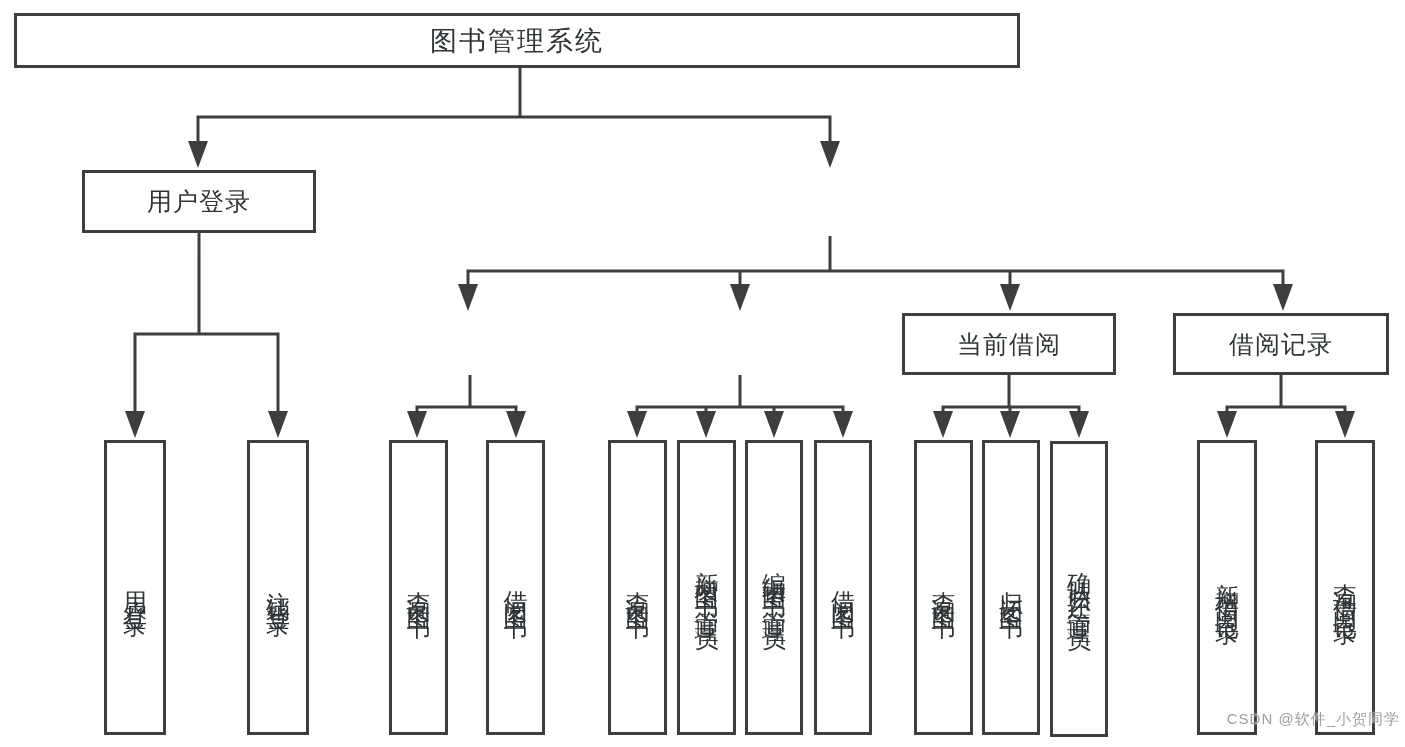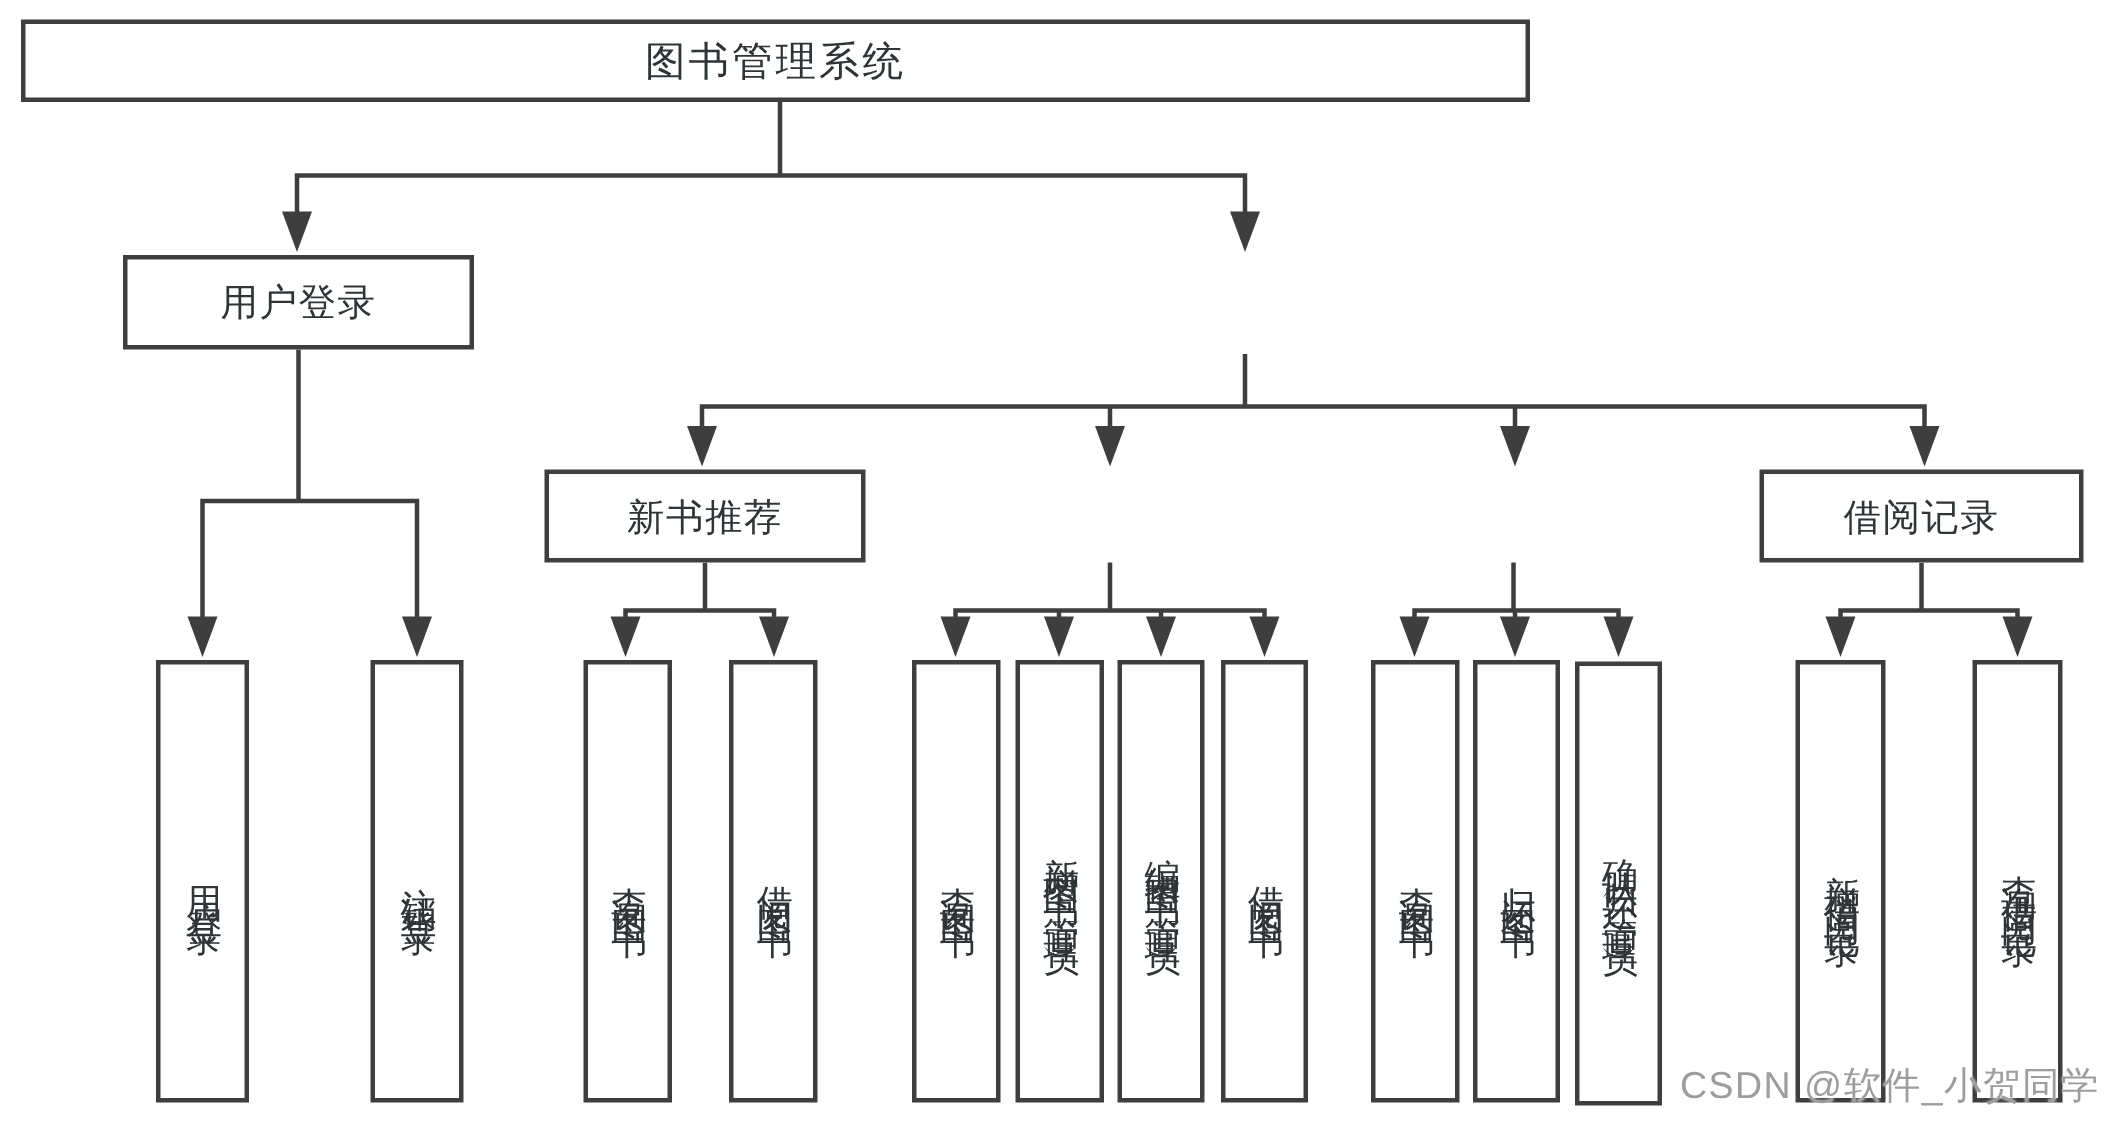--- a/index.html
+++ b/index.html
@@ -44,22 +44,22 @@
     text-orientation:mixed;
     font-size:24px;
     line-height:1;
     letter-spacing:8px;
     color:var(--text);
     white-space:nowrap;
   }
   .watermark{
     position:absolute;
     right:5px;
-    bottom:7px;
-    font-size:25px;
+    bottom:18px;
+    font-size:15px;
     letter-spacing:1px;
     color:var(--watermark);
     text-shadow:0 0 2px #ffffff;
     z-index:3;
     white-space:nowrap;
   }
 </style>
 </head>
 <body>
 
@@ -99,22 +99,22 @@
   </svg>
 
   <div class="box" style="left:14px;top:13px;width:1006px;height:55px">
     <span class="hlabel title">图书管理系统</span>
   </div>
 
   <div class="box" style="left:82px;top:170px;width:234px;height:63px">
     <span class="hlabel">用户登录</span>
   </div>
 
-  <div class="box" style="left:363px;top:313px;width:214px;height:62px">
-    <span class="hlabel">新书推荐</span>
+  <div class="box" style="left:902px;top:313px;width:214px;height:62px">
+    <span class="hlabel">当前借阅</span>
   </div>
   <div class="box" style="left:1173px;top:313px;width:216px;height:62px">
     <span class="hlabel">借阅记录</span>
   </div>
 
   <div class="box" style="left:104px;top:440px;width:62px;height:295px">
     <span class="vlabel">用户登录</span>
   </div>
   <div class="box" style="left:247px;top:440px;width:62px;height:295px">
     <span class="vlabel">注销登录</span>

